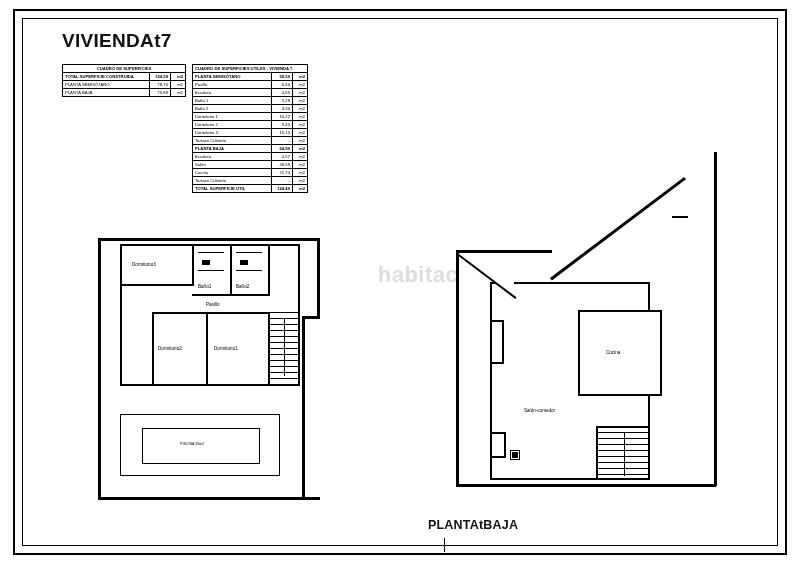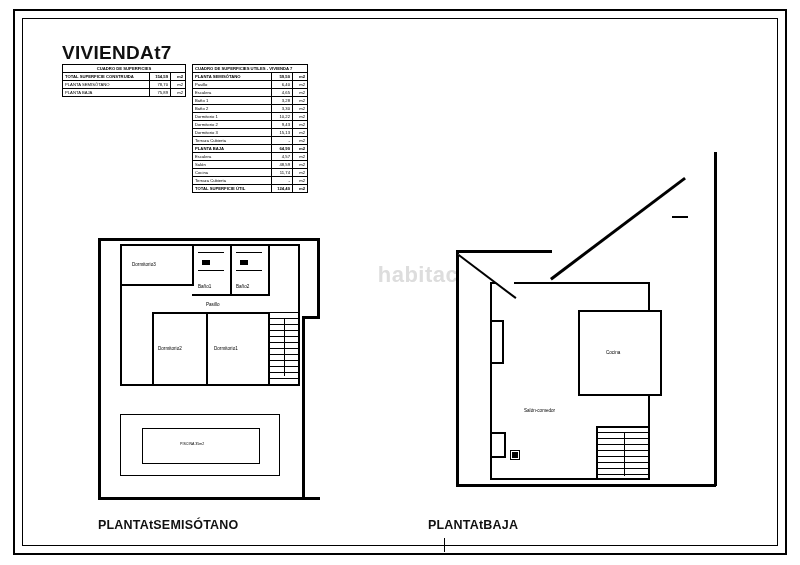--- a/index.html
+++ b/index.html
@@ -15,21 +15,21 @@
   .frame-outer{
     position:absolute;left:13px;top:9px;width:774px;height:546px;
     border:2px solid #000;background:#fff;box-sizing:border-box;
   }
   .frame-inner{
     position:absolute;left:22px;top:18px;width:756px;height:528px;
     border:1px solid #000;background:#fff;box-sizing:border-box;
   }
   .title-main{
     position:absolute;left:62px;top:30px;
-    font-size:19px;font-weight:bold;letter-spacing:.3px;color:#111;margin-top:12px;
+    font-size:19px;font-weight:bold;letter-spacing:.3px;color:#111;
   }
   
   table.qt{
     border-collapse:collapse;position:absolute;background:#fff;
     font-size:4.2px;color:#000;
   }
   table.qt td,table.qt th{
     border:.5px solid #000;padding:0 2px;height:7px;line-height:7px;
     white-space:nowrap;font-weight:normal;text-align:left;
   }
@@ -304,17 +304,16 @@
     <div class="stair-v" style="left:196px;top:282px;height:44px;"></div>
 
     <div class="hatch" style="left:30px;top:104px;width:56px;height:42px;clip-path:polygon(0 0,100% 0,100% 100%);"></div>
     <div class="diag" style="left:31px;top:104px;width:72px;height:1.6px;transform:rotate(37deg);"></div>
 
     <div class="wall" style="left:82px;top:300px;width:10px;height:10px;background:#fff;border:1px solid #000;box-sizing:border-box;"></div>
     <div class="wall" style="left:84px;top:302px;width:6px;height:6px;"></div>
     <div class="wall" style="left:244px;top:66px;width:16px;height:1.6px;"></div>
   </div>
 
-  <div class="plan-label" id="lbl-semi">PLANTAtSEMISÓTANO</div>
   <div class="plan-label" id="lbl-baja">PLANTAtBAJA</div>
   <div class="bottom-tick"></div>
 
 </div>
 
 </body></html>

